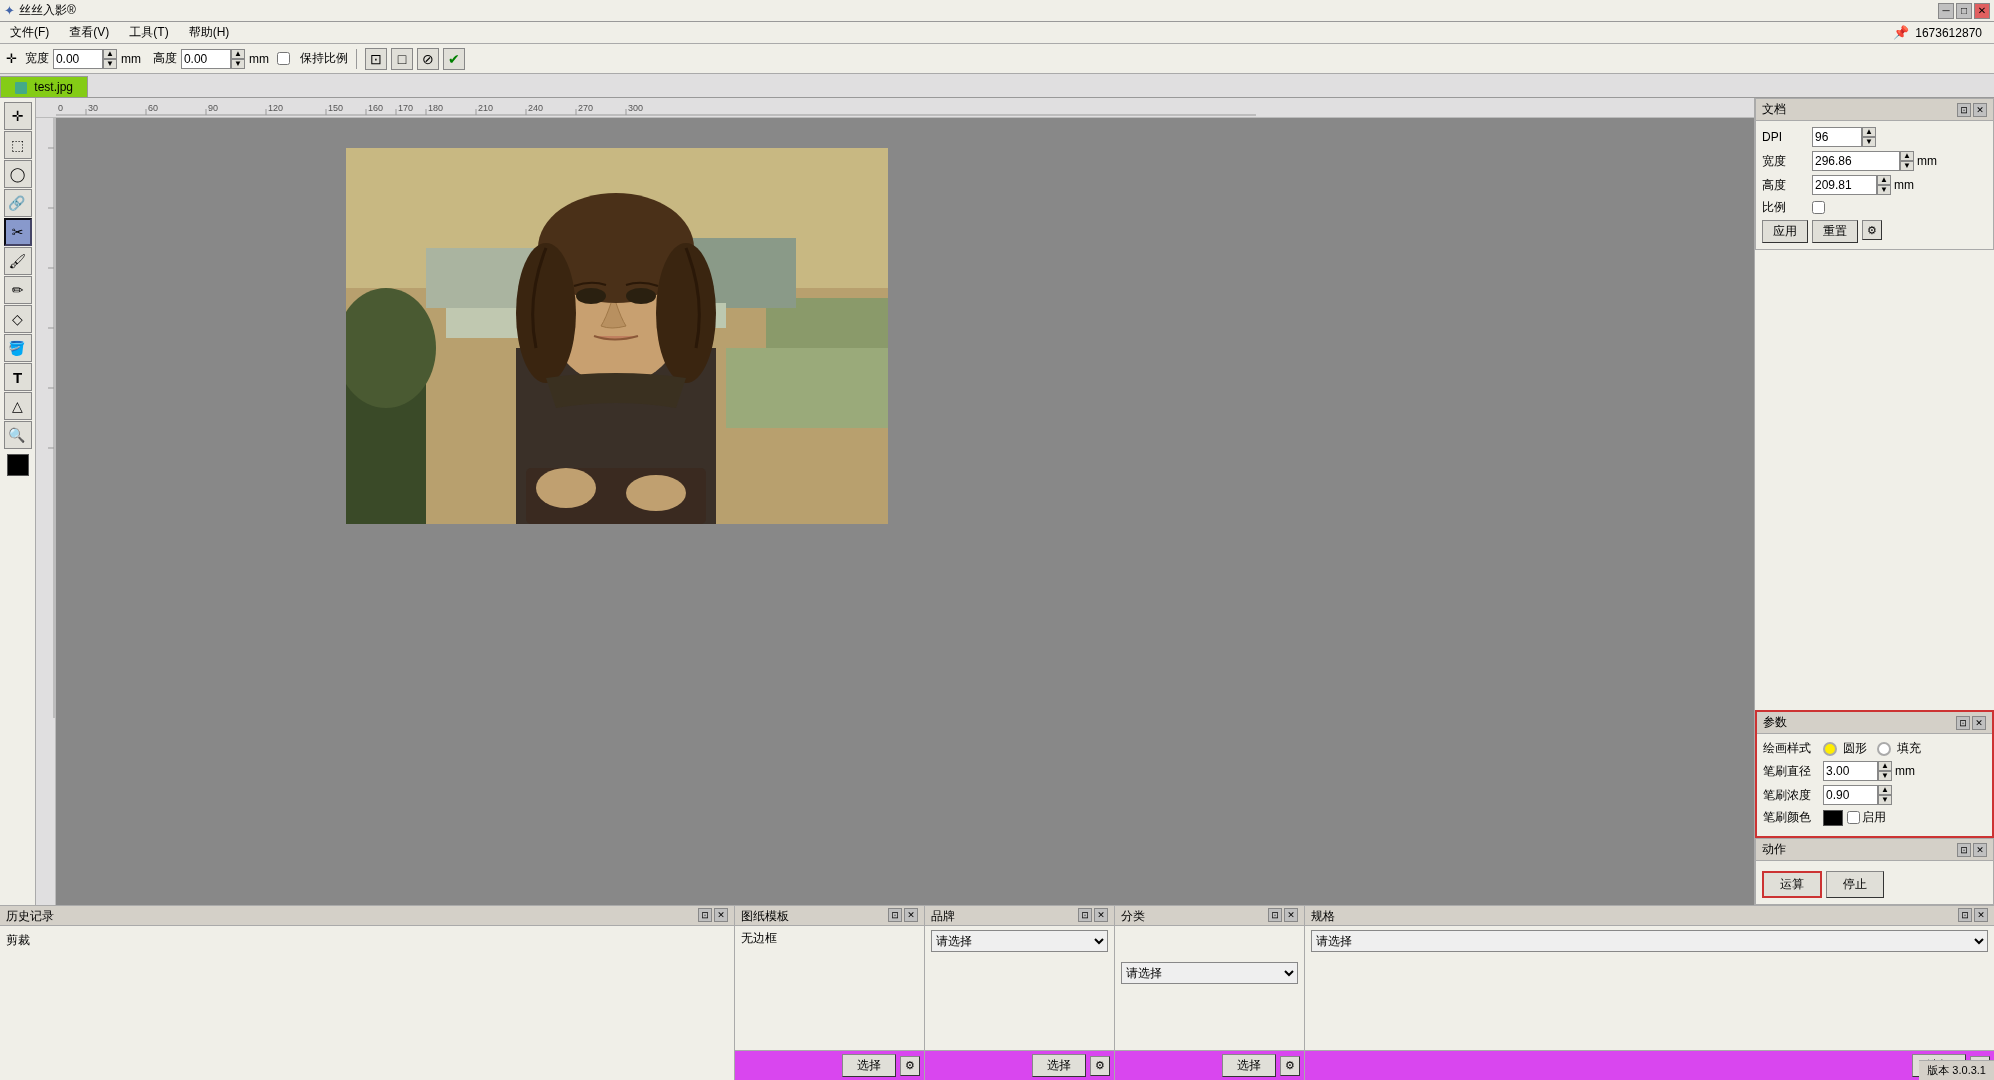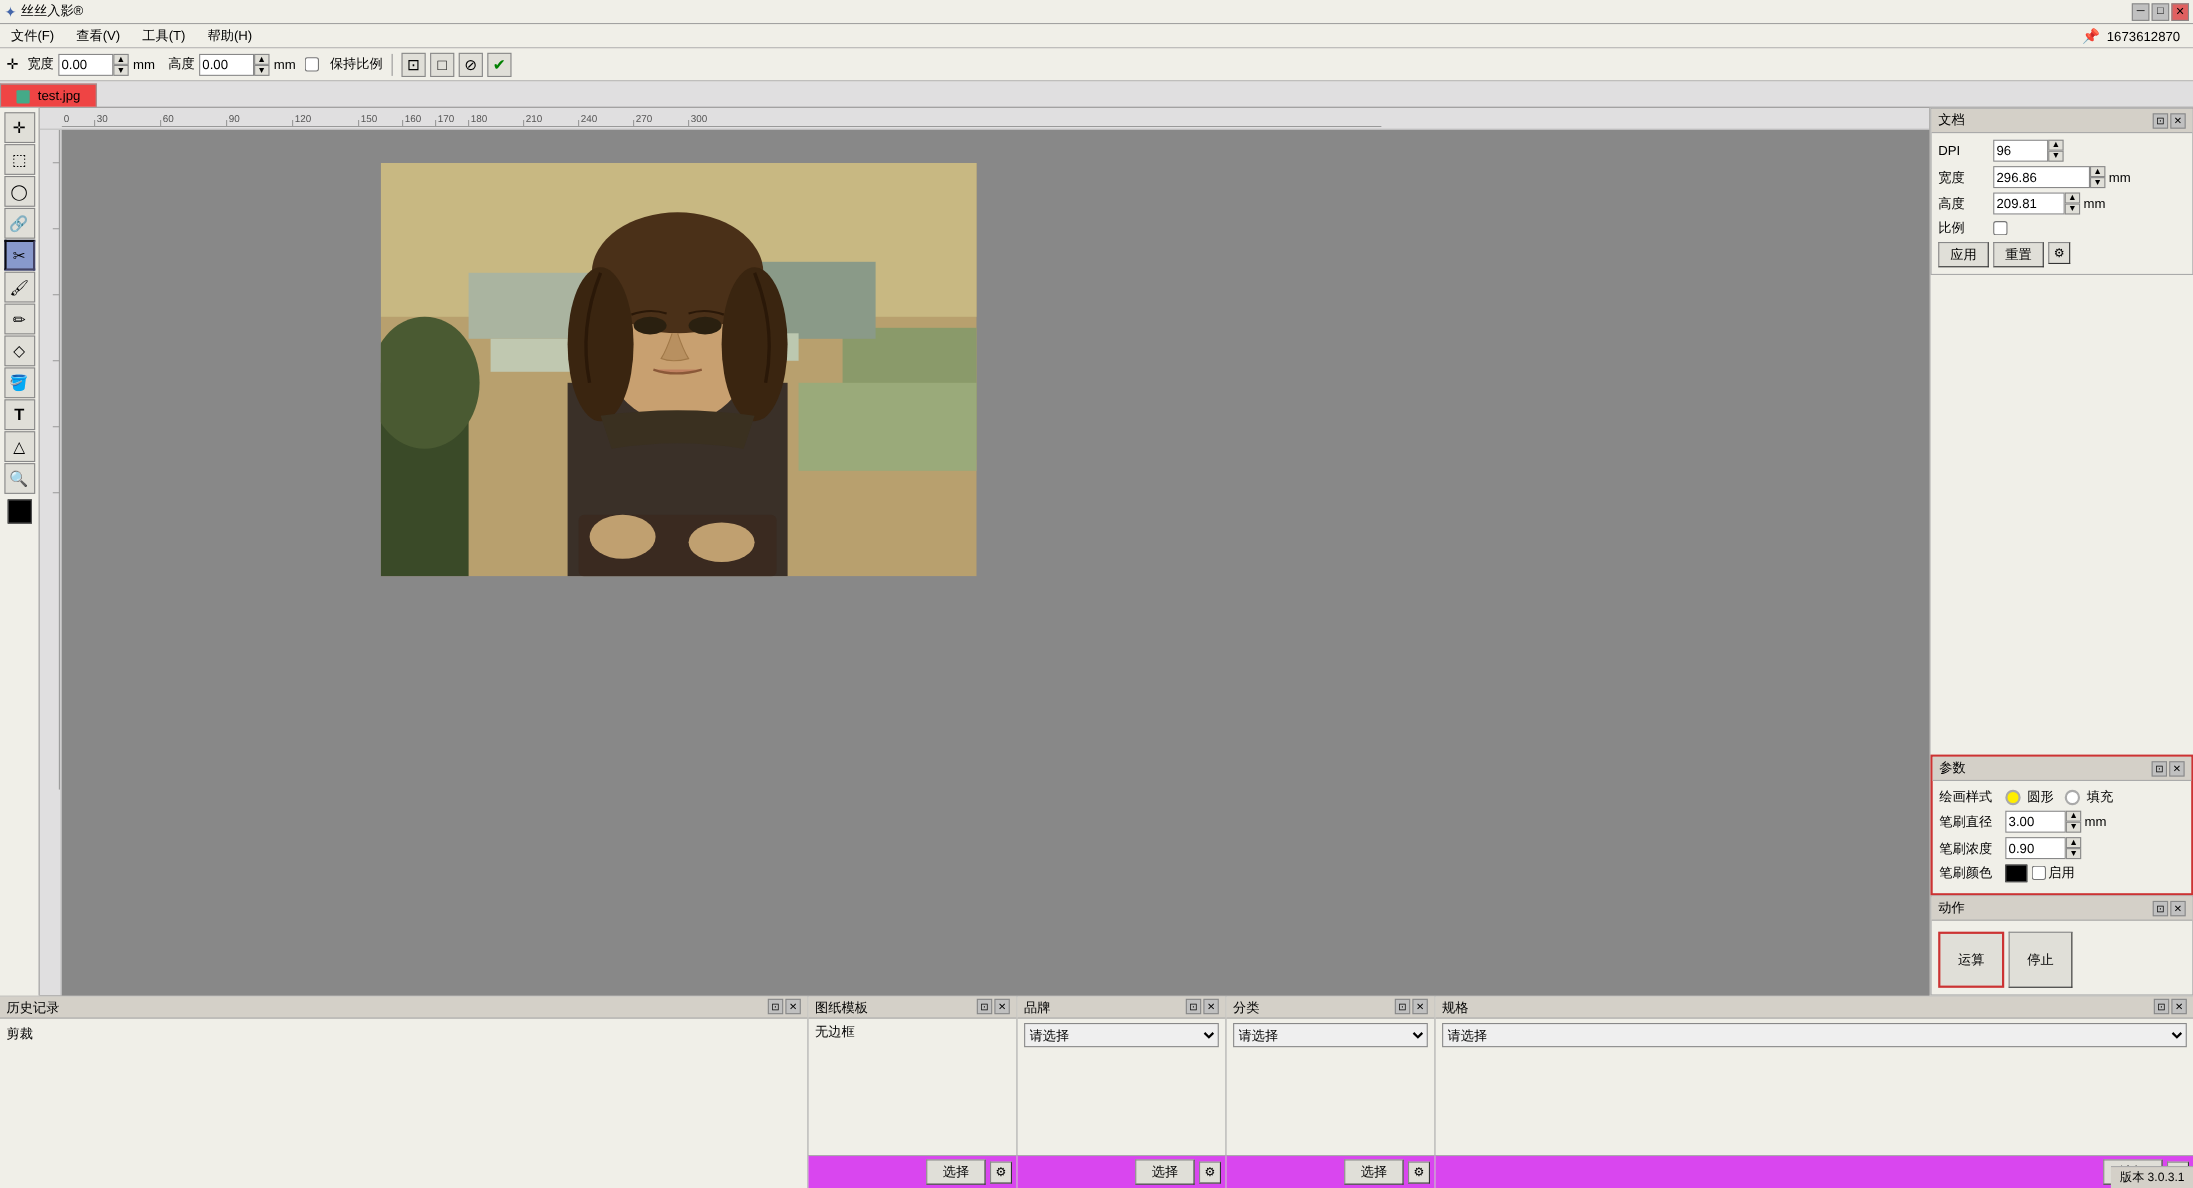--- a/index.html
+++ b/index.html
@@ -18,21 +18,21 @@
     
     .toolbar { height: 30px; background: #f0efe8; display: flex; align-items: center; padding: 0 6px; gap: 4px; border-bottom: 1px solid #aaa; }
     .toolbar-label { font-size: 12px; margin-left: 4px; }
     .toolbar-unit { font-size: 12px; margin-right: 4px; }
     .toolbar-check { margin-right: 2px; }
     .toolbar-sep { width: 1px; height: 20px; background: #999; margin: 0 4px; }
     .toolbar-btn { width: 22px; height: 22px; background: #e0dfd8; border: 1px solid #888; cursor: pointer; display: flex; align-items: center; justify-content: center; font-size: 14px; }
 
     
     .tab-bar { height: 24px; background: #e0dfe0; display: flex; align-items: flex-end; border-bottom: 1px solid #999; }
-    .tab { padding: 3px 14px; background: #ef4444; border: 1px solid #999; border-bottom: none; font-size: 12px; cursor: pointer; }
+    .tab { padding: 3px 14px; background: #84cc16; border: 1px solid #999; border-bottom: none; font-size: 12px; cursor: pointer; }
     .tab-icon { width: 12px; height: 12px; background: #4a8; display: inline-block; margin-right: 4px; vertical-align: middle; border-radius: 1px; }
 
     
     .toolbox { width: 36px; background: #f0efe8; border-right: 1px solid #aaa; display: flex; flex-direction: column; align-items: center; padding-top: 4px; gap: 1px; flex-shrink: 0; }
     .tool-btn { width: 28px; height: 28px; background: #e0dfd8; border: 1px solid #888; cursor: pointer; display: flex; align-items: center; justify-content: center; font-size: 14px; }
     .tool-btn.active { background: #b0b8d0; border: 2px inset #666; }
     .color-swatch { width: 22px; height: 22px; background: #000; border: 1px solid #555; margin-top: 4px; }
 
     
     .right-panel { width: 240px; background: #f0efe8; border-left: 1px solid #aaa; display: flex; flex-direction: column; flex-shrink: 0; }
@@ -51,21 +51,21 @@
     
     .params-section { border: 2px solid #cc3333; margin: 0; }
     .radio-group { display: flex; align-items: center; gap: 4px; }
     .radio-circle { width: 16px; height: 16px; border-radius: 50%; border: 2px solid #aaa; background: white; display: flex; align-items: center; justify-content: center; }
     .radio-circle.checked { background: #ffee00; border-color: #aaa; }
     .radio-circle.checked::after { content: ''; width: 8px; height: 8px; border-radius: 50%; background: #333; }
     .brush-color-swatch { width: 20px; height: 16px; background: #000; border: 1px solid #555; display: inline-block; vertical-align: middle; }
 
     
     .actions-section { border: 1px solid #aaa; }
-    .action-btn-run { padding: 15px 16px; background: #e0dfd8; border: 2px solid #cc3333; cursor: pointer; font-size: 12px; }
+    .action-btn-run { padding: 3px 16px; background: #e0dfd8; border: 2px solid #cc3333; cursor: pointer; font-size: 12px; }
     .action-btn-stop { padding: 3px 16px; background: #e0dfd8; border: 1px outset #888; cursor: pointer; font-size: 12px; text-align: center; }
 
     
     .bottom-area { height: 175px; display: flex; border-top: 1px solid #aaa; background: #f0efe8; }
     .bottom-panel { border-right: 1px solid #aaa; display: flex; flex-direction: column; }
     .bottom-panel-header { background: #d4d0c8; padding: 2px 6px; display: flex; justify-content: space-between; align-items: flex-start; font-size: 12px; border-bottom: 1px solid #aaa; height: 20px; }
     .bottom-panel-content { flex: 1; padding: 4px 6px; font-size: 12px; overflow: auto; }
     .bottom-panel-footer { display: flex; justify-content: flex-end; gap: 4px; padding: 3px 4px; border-top: 1px solid #aaa; background: #d946ef; align-items: center; }
     .bottom-btn { padding: 2px 14px; background: #e0dfd8; border: 1px outset #888; cursor: pointer; font-size: 12px; }
     .bottom-icon-btn { width: 20px; height: 20px; background: #e0dfd8; border: 1px outset #888; cursor: pointer; font-size: 11px; display: flex; align-items: center; justify-content: center; }
@@ -439,21 +439,21 @@
       <select style="width:100%; height:22px; border:1px solid #888; font-size:12px;">
         <option>请选择</option>
       </select>
     </div>
     <div class="bottom-panel-footer">
       <button class="bottom-btn">选择</button>
       <div class="bottom-icon-btn">⚙</div>
     </div>
   </div>
 
-  <div class="bottom-panel" style="width:190px;">
+  <div class="bottom-panel" style="width:190px;gap:32px;">
     <div class="bottom-panel-header">
       <span>分类</span>
       <div style="display:flex;gap:2px;">
         <div class="panel-mini-btn">⊡</div>
         <div class="panel-mini-btn">✕</div>
       </div>
     </div>
     <div class="bottom-panel-content">
       <select style="width:100%; height:22px; border:1px solid #888; font-size:12px;">
         <option>请选择</option>

